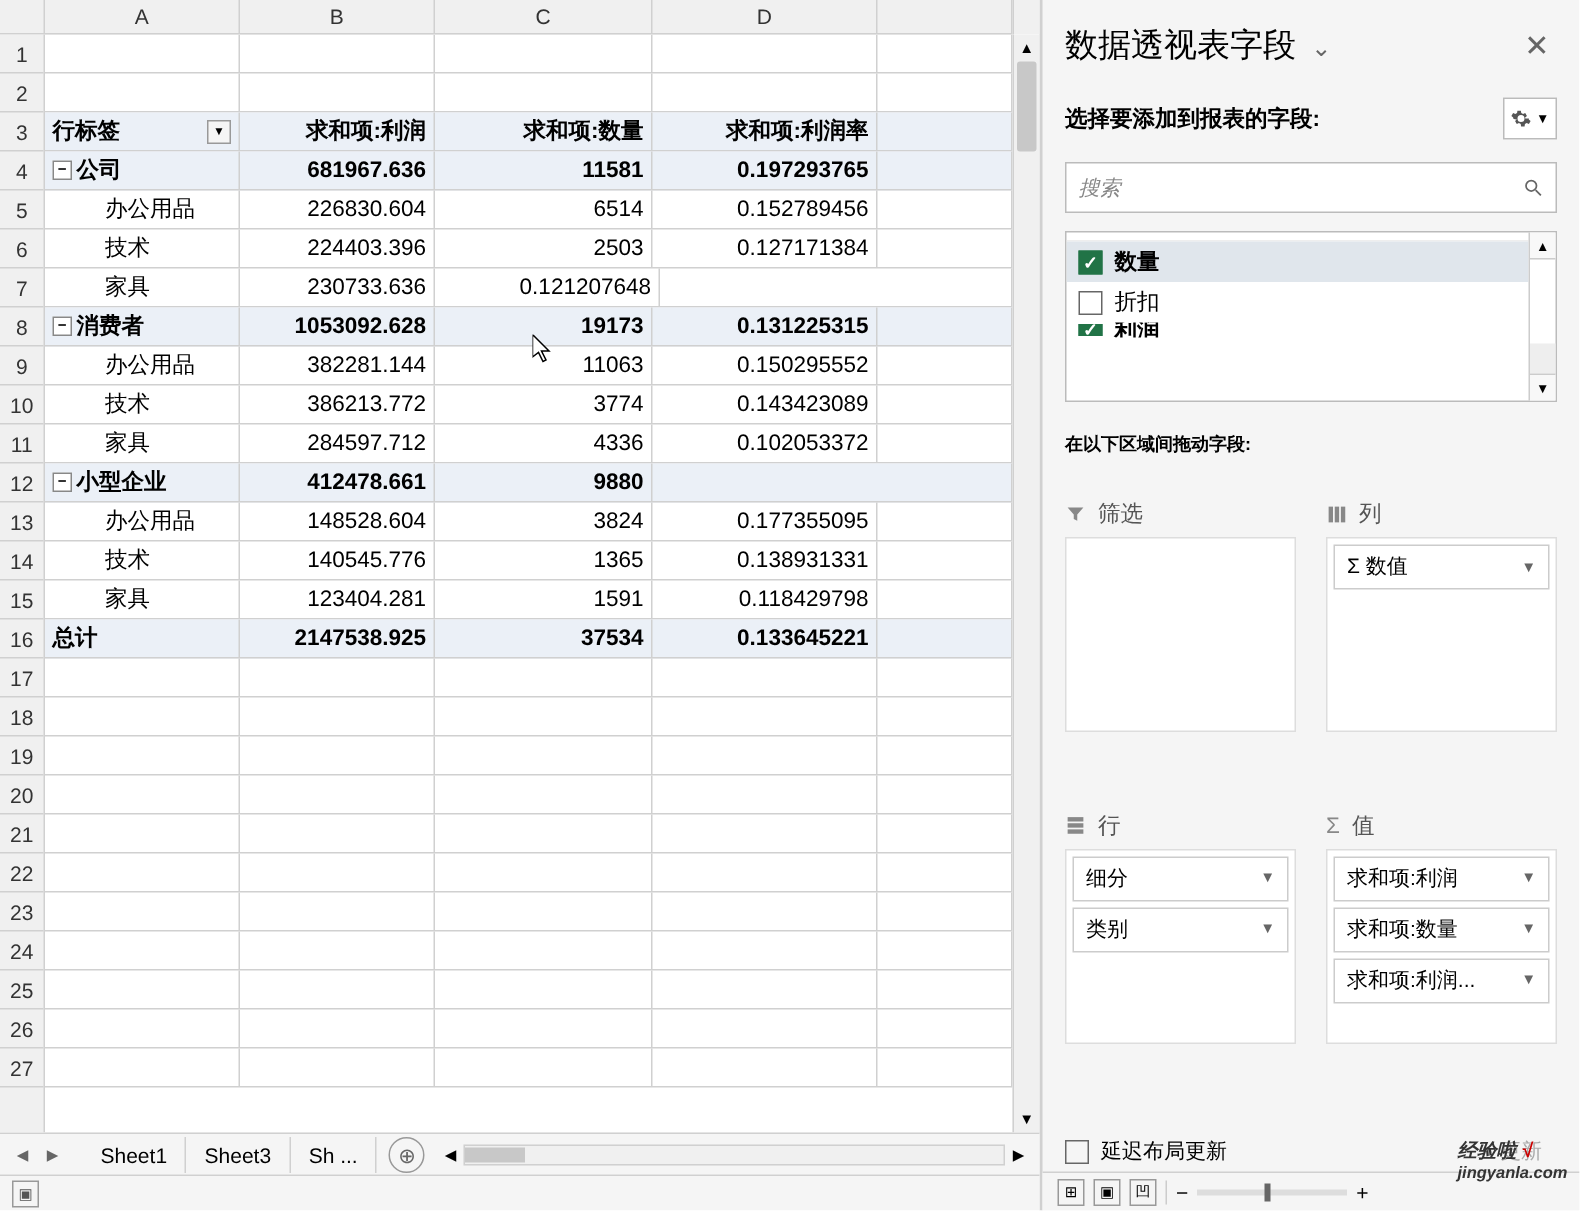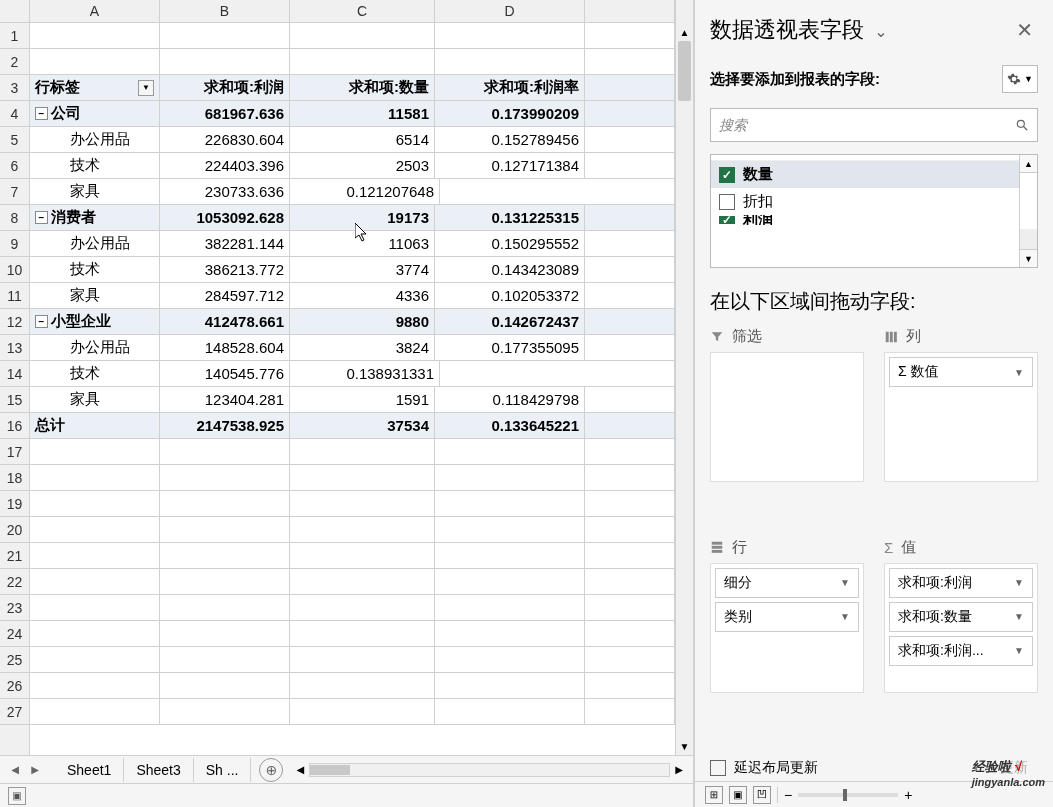--- a/index.html
+++ b/index.html
@@ -69,21 +69,21 @@
 .checkbox { width: 16px; height: 16px; border: 1px solid #666; display: flex; align-items: center; justify-content: center; font-size: 12px; font-weight: bold; }
 .checkbox.checked { background: #217346; color: #fff; border-color: #217346; }
 .checkbox.checked::after { content: "✓"; }
 .field-scroll { width: 18px; border-left: 1px solid #ccc; display: flex; flex-direction: column; }
 .field-scroll-btn { height: 18px; display: flex; align-items: center; justify-content: center; font-size: 9px; cursor: pointer; background: #f8f8f8; }
 .field-scroll-btn.top { border-bottom: 1px solid #ccc; }
 .field-scroll-btn.bot { margin-top: auto; border-top: 1px solid #ccc; }
 .field-scroll .sp { flex: 1; }
 .field-scroll .sp2 { height: 20px; background: #eee; }
 
-.drag-label { font-size: 20px; margin-bottom: 12px; }
+.drag-label { font-size: 12px; margin-bottom: 28px; font-weight: bold; }
 
 .zones-grid { display: grid; grid-template-columns: 1fr 1fr; gap: 8px 20px; flex: 1; }
 .zone-col { display: flex; flex-direction: column; }
 .zone-header { display: flex; align-items: center; gap: 8px; font-size: 15px; margin-bottom: 6px; color: #555; }
 .zone-box { background: #fff; border: 1px solid #ddd; min-height: 60px; padding: 4px; }
 .zone-box.tall { min-height: 130px; }
 .zone-item { background: #fff; border: 1px solid #ccc; padding: 5px 8px; margin-bottom: 4px; display: flex; align-items: center; font-size: 14px; cursor: pointer; }
 .zone-item-text { flex: 1; overflow: hidden; white-space: nowrap; text-overflow: ellipsis; }
 .zone-item-arrow { font-size: 10px; color: #666; }
 
@@ -174,21 +174,21 @@
           </div>
           <div class="data-row shaded">
             <div class="cell colA bold">
               <div style="display: flex; align-items: center;">
                 <div class="collapse-btn">−</div>
                 <span style="font-weight: bold;">公司</span>
               </div>
             </div>
             <div class="cell colB bold">681967.636</div>
             <div class="cell colC bold">11581</div>
-            <div class="cell colD bold">0.173990209</div>
+            <div class="cell colD bold">0.197293765</div>
             <div class="cell rest"></div>
           </div>
           <div class="data-row">
             <div class="cell colA">
               <span class="indent1" style="display: block;">办公用品</span>
             </div>
             <div class="cell colB">226830.604</div>
             <div class="cell colC">6514</div>
             <div class="cell colD">0.152789456</div>
             <div class="cell rest"></div>
@@ -251,37 +251,37 @@
           </div>
           <div class="data-row shaded">
             <div class="cell colA bold">
               <div style="display: flex; align-items: center;">
                 <div class="collapse-btn">−</div>
                 <span style="font-weight: bold;">小型企业</span>
               </div>
             </div>
             <div class="cell colB bold">412478.661</div>
             <div class="cell colC bold">9880</div>
-            <div class="cell colD bold">0.142672437</div>
             <div class="cell rest"></div>
           </div>
           <div class="data-row">
             <div class="cell colA">
               <span class="indent1" style="display: block;">办公用品</span>
             </div>
             <div class="cell colB">148528.604</div>
             <div class="cell colC">3824</div>
             <div class="cell colD">0.177355095</div>
             <div class="cell rest"></div>
           </div>
           <div class="data-row">
             <div class="cell colA">
               <span class="indent1" style="display: block;">技术</span>
             </div>
             <div class="cell colB">140545.776</div>
+            <div class="cell colC">1365</div>
             <div class="cell colD">0.138931331</div>
             <div class="cell rest"></div>
           </div>
           <div class="data-row">
             <div class="cell colA">
               <span class="indent1" style="display: block;">家具</span>
             </div>
             <div class="cell colB">123404.281</div>
             <div class="cell colC">1591</div>
             <div class="cell colD">0.118429798</div>

